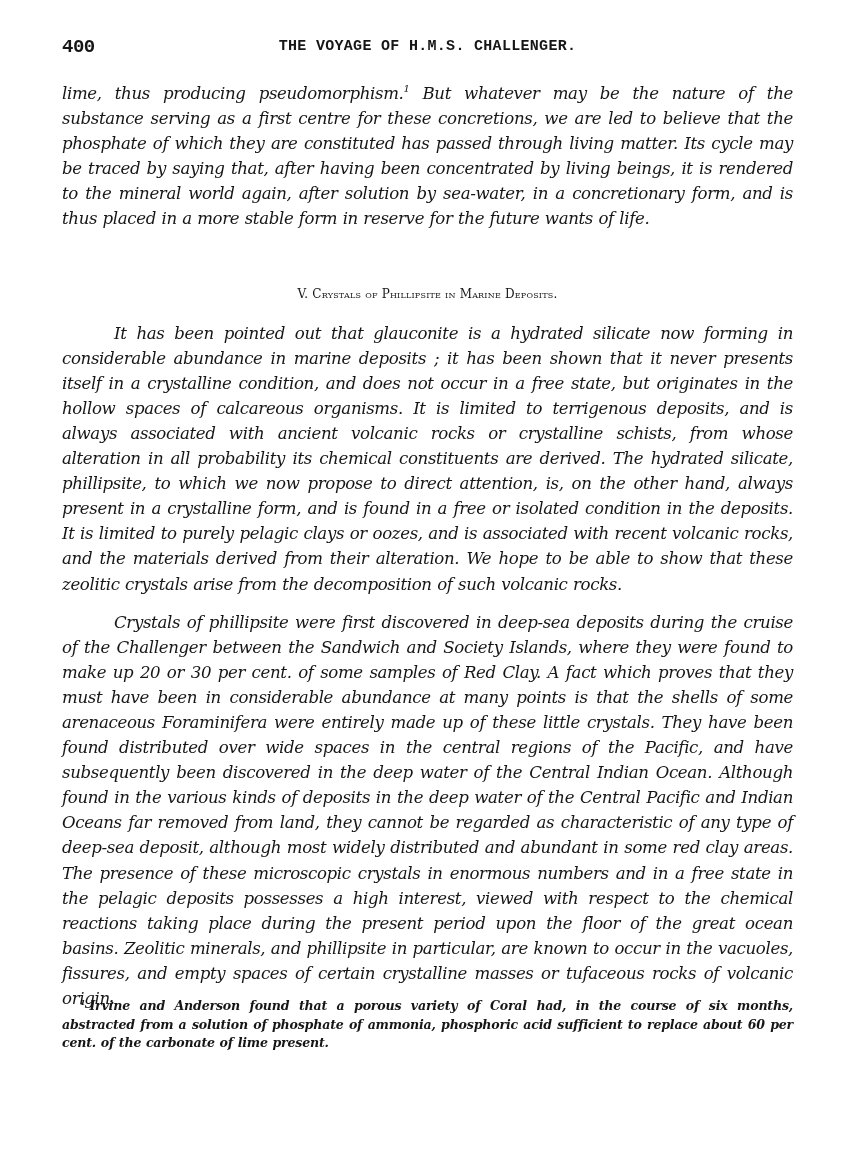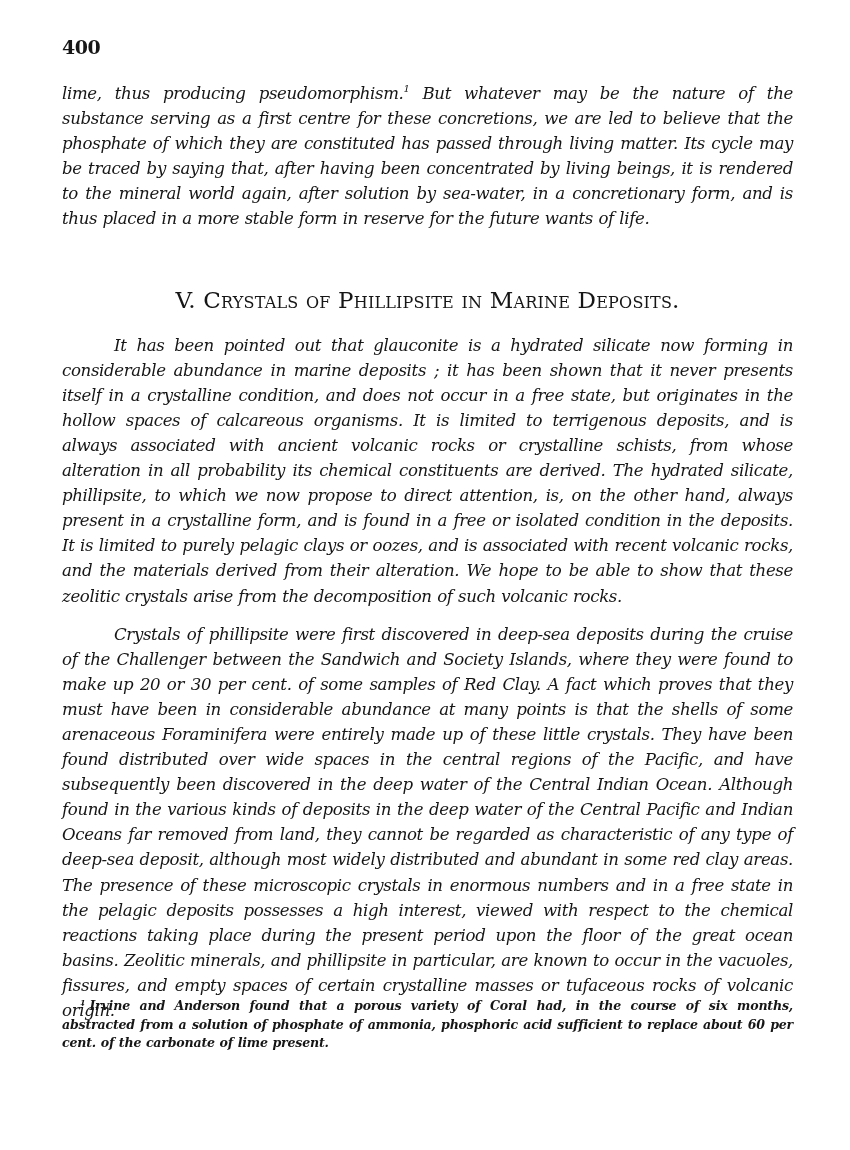--- a/index.html
+++ b/index.html
@@ -1,38 +1,39 @@
 <!DOCTYPE html>
 <html><head>
 <meta charset="utf-8">
 <style>
   html, body { margin: 0; padding: 0; background: #ffffff; }
   body { width: 850px; height: 1150px; position: relative; overflow: hidden;
          font-family: "DejaVu Serif", "Liberation Serif", serif; color: #161616; }
   .page { position: absolute; left: 62px; top: 0; width: 731px; }
-  .running-head { position: absolute; top: 36px; left: 0; width: 731px; height: 24px; }
+  .running-head { position: absolute; top: 36px; left: 0; width: 731px; height: 24px; font-family: Liberation Mono, monospace; }
   .page-number { position: absolute; left: 0; top: 0; font-size: 19px; font-weight: bold; letter-spacing: -0.5px; }
   .running-title { position: absolute; left: 0; right: 0; top: 2px; text-align: center; font-size: 15px; font-weight: bold; letter-spacing: 0.3px; }
   .body { position: absolute; top: 81px; left: 0; width: 731px; }
   p { margin: 0; font-size: 16.6px; line-height: 25.1px; text-align: justify; letter-spacing: -0.35px; word-spacing: 0.5px; font-style: italic; }
   p.indent { text-indent: 52px; margin-top: 13px; }
   .sup { font-size: 10px; vertical-align: super; line-height: 0; }
-  .section-heading { margin: 55px 0 20px 0; text-align: center; font-size: 23px; font-variant: small-caps; letter-spacing: 0.2px; }
+  .section-heading { margin: 55px 0 20px 0; text-align: center; font-size: 12px; font-variant: small-caps; letter-spacing: 0.2px; }
   .footnote { position: absolute; top: 984px; left: 0; width: 731px; }
   .footnote p { font-size: 12.6px; line-height: 18.5px; letter-spacing: -0.2px; font-weight: bold; }
   .footnote p.indent { text-indent: 18px; }
   .fn-mark { font-size: 8px; vertical-align: super; line-height: 0; margin-right: 4px; }
 </style>
 </head>
 <body>
 
 <div class="page">
 
   <div class="running-head">
     <span class="page-number">400</span>
+    <div class="running-title">THE VOYAGE OF H.M.S. CHALLENGER.</div>
   </div>
 
   <div class="body">
     <p><span>lime, thus producing pseudomorphism.</span><span class="sup">1</span><span> But whatever may be the nature of the substance serving as a first centre for these concretions, we are led to believe that the phosphate of which they are constituted has passed through living matter. Its cycle may be traced by saying that, after having been concentrated by living beings, it is rendered to the mineral world again, after solution by sea-water, in a concretionary form, and is thus placed in a more stable form in reserve for the future wants of life.</span></p>
 
     <div class="section-heading">V. Crystals of Phillipsite in Marine Deposits.</div>
 
     <p class="indent">It has been pointed out that glauconite is a hydrated silicate now forming in considerable abundance in marine deposits ; it has been shown that it never presents itself in a crystalline condition, and does not occur in a free state, but originates in the hollow spaces of calcareous organisms. It is limited to terrigenous deposits, and is always associated with ancient volcanic rocks or crystalline schists, from whose alteration in all probability its chemical constituents are derived. The hydrated silicate, phillipsite, to which we now propose to direct attention, is, on the other hand, always present in a crystalline form, and is found in a free or isolated condition in the deposits. It is limited to purely pelagic clays or oozes, and is associated with recent volcanic rocks, and the materials derived from their alteration. We hope to be able to show that these zeolitic crystals arise from the decomposition of such volcanic rocks.</p>
     <p class="indent">Crystals of phillipsite were first discovered in deep-sea deposits during the cruise of the Challenger between the Sandwich and Society Islands, where they were found to make up 20 or 30 per cent. of some samples of Red Clay. A fact which proves that they must have been in considerable abundance at many points is that the shells of some arenaceous Foraminifera were entirely made up of these little crystals. They have been found distributed over wide spaces in the central regions of the Pacific, and have subsequently been discovered in the deep water of the Central Indian Ocean. Although found in the various kinds of deposits in the deep water of the Central Pacific and Indian Oceans far removed from land, they cannot be regarded as characteristic of any type of deep-sea deposit, although most widely distributed and abundant in some red clay areas. The presence of these microscopic crystals in enormous numbers and in a free state in the pelagic deposits possesses a high interest, viewed with respect to the chemical reactions taking place during the present period upon the floor of the great ocean basins. Zeolitic minerals, and phillipsite in particular, are known to occur in the vacuoles, fissures, and empty spaces of certain crystalline masses or tufaceous rocks of volcanic origin.</p>
   </div>

